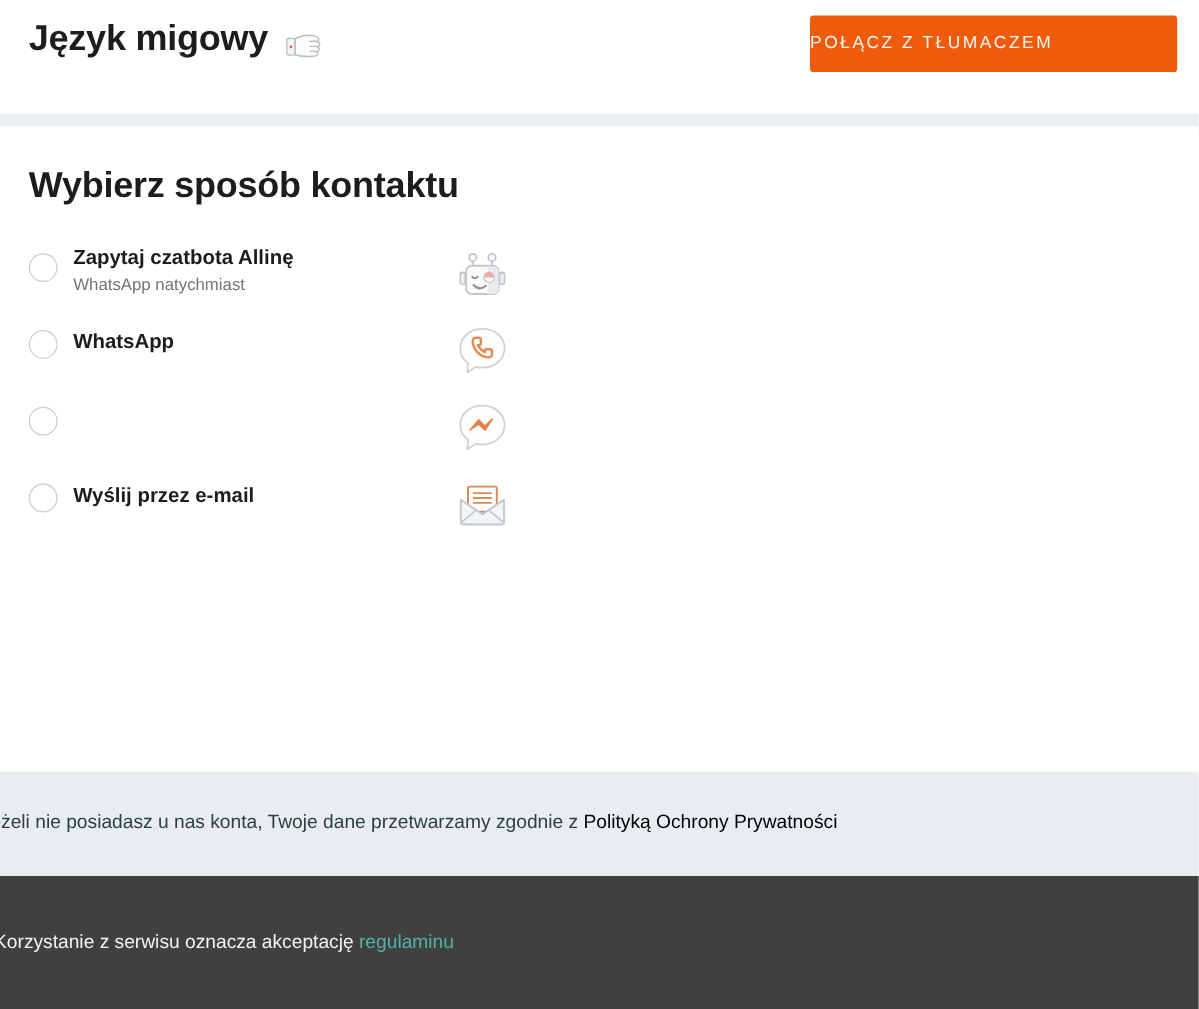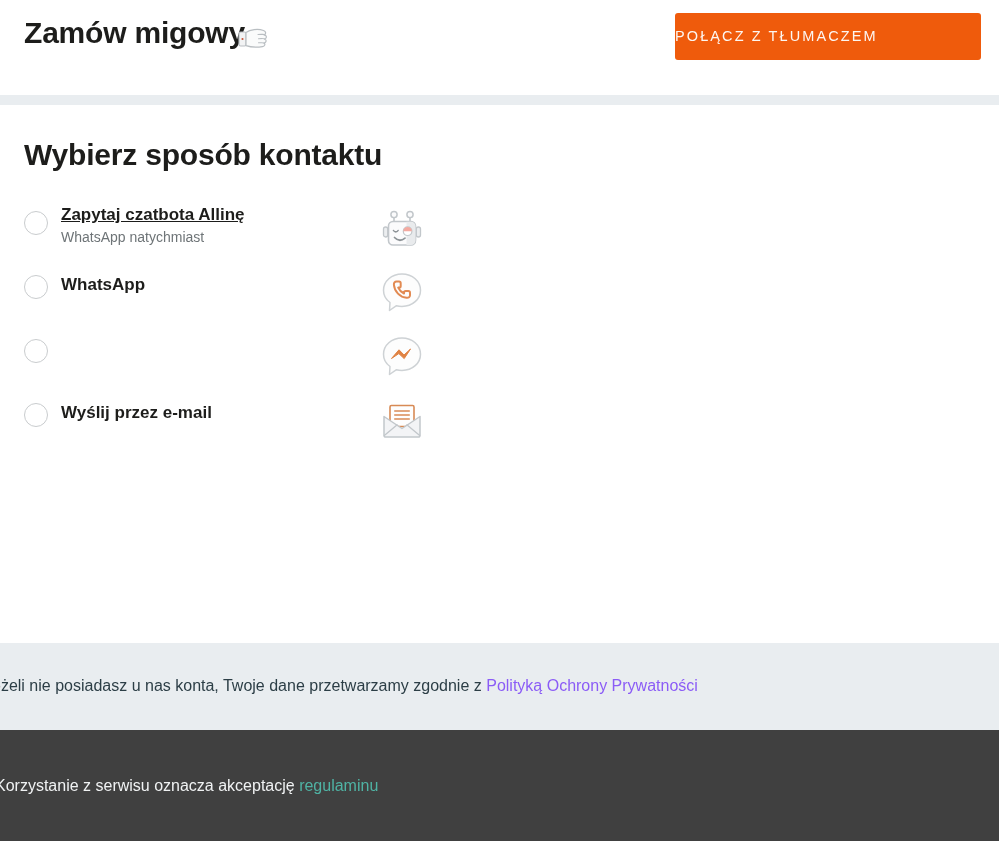--- a/index.html
+++ b/index.html
@@ -116,21 +116,21 @@
     padding-top: 6px;
   }
   .option-sub {
     font-size: 14px;
     font-weight: 400;
     color: #6e7477;
     line-height: 20px;
     white-space: nowrap;
     display: block;
   }
-  .option-row.with-sub .option-label { padding-top: 0; text-decoration: underline; }
+  .option-row.with-sub .option-label { padding-top: 0; }
   .option-icon {
     position: absolute;
     left: 355px; top: 2px;
     width: 46px; height: 46px;
   }
   .option-row.with-sub .option-icon { top: 4px; }
 
   
   .cancel-btn {
     position: absolute;
@@ -175,21 +175,21 @@
   }
   .privacy-text {
     position: absolute;
     left: -8px; top: 32px;
     font-size: 16px;
     color: #2c3e46;
     white-space: nowrap;
     line-height: 22px;
   }
   .privacy-link {
-    color: #8b5cf6;
+    color: #000000;
     text-decoration: none;
     cursor: pointer;
   }
 
   
   .footer {
     position: absolute;
     left: 0; top: 730px;
     width: 999px; height: 111px;
     background: #404040;
@@ -205,21 +205,21 @@
   .footer-link {
     color: #4fb3a4;
     text-decoration: none;
     cursor: pointer;
   }
 </style>
 </head>
 <body>
 
 <div class="header">
-  <div class="header-title">Zamów migowy</div>
+  <div class="header-title">Język migowy</div>
 
   <span class="sign-lang-icon">
     <svg viewBox="0 0 40 40" width="40" height="40">
       <rect x="5" y="14" width="7" height="14" rx="1.5" fill="#f2f3f4" stroke="#b9bec2" stroke-width="1.1"></rect>
       <circle cx="8.5" cy="21" r="1.1" fill="#c9563a"></circle>
       <path d="M12 14.5 C16 11.5, 24 10.5, 29.5 12.5 C32 13.4, 32.5 16, 30 16.8 C33 17.2, 33.2 20.2, 30.5 21 C32.8 21.8, 32.6 24.4, 30 25 C31.6 26.1, 30.8 28.3, 28.5 28.6 C23 29.4, 16 29, 12 27.6 Z" fill="#fafbfb" stroke="#b9bec2" stroke-width="1.2" stroke-linejoin="round"></path>
       <path d="M24 16.5 C28 16.2, 30.5 16.4, 30.4 16.8" fill="none" stroke="#b9bec2" stroke-width="1.1" stroke-linecap="round"></path>
       <path d="M24.5 20.7 C28 20.5, 30.4 20.7, 30.5 21" fill="none" stroke="#b9bec2" stroke-width="1.1" stroke-linecap="round"></path>
       <path d="M24.5 24.8 C28 24.6, 29.8 24.8, 30 25" fill="none" stroke="#b9bec2" stroke-width="1.1" stroke-linecap="round"></path>
     </svg>

